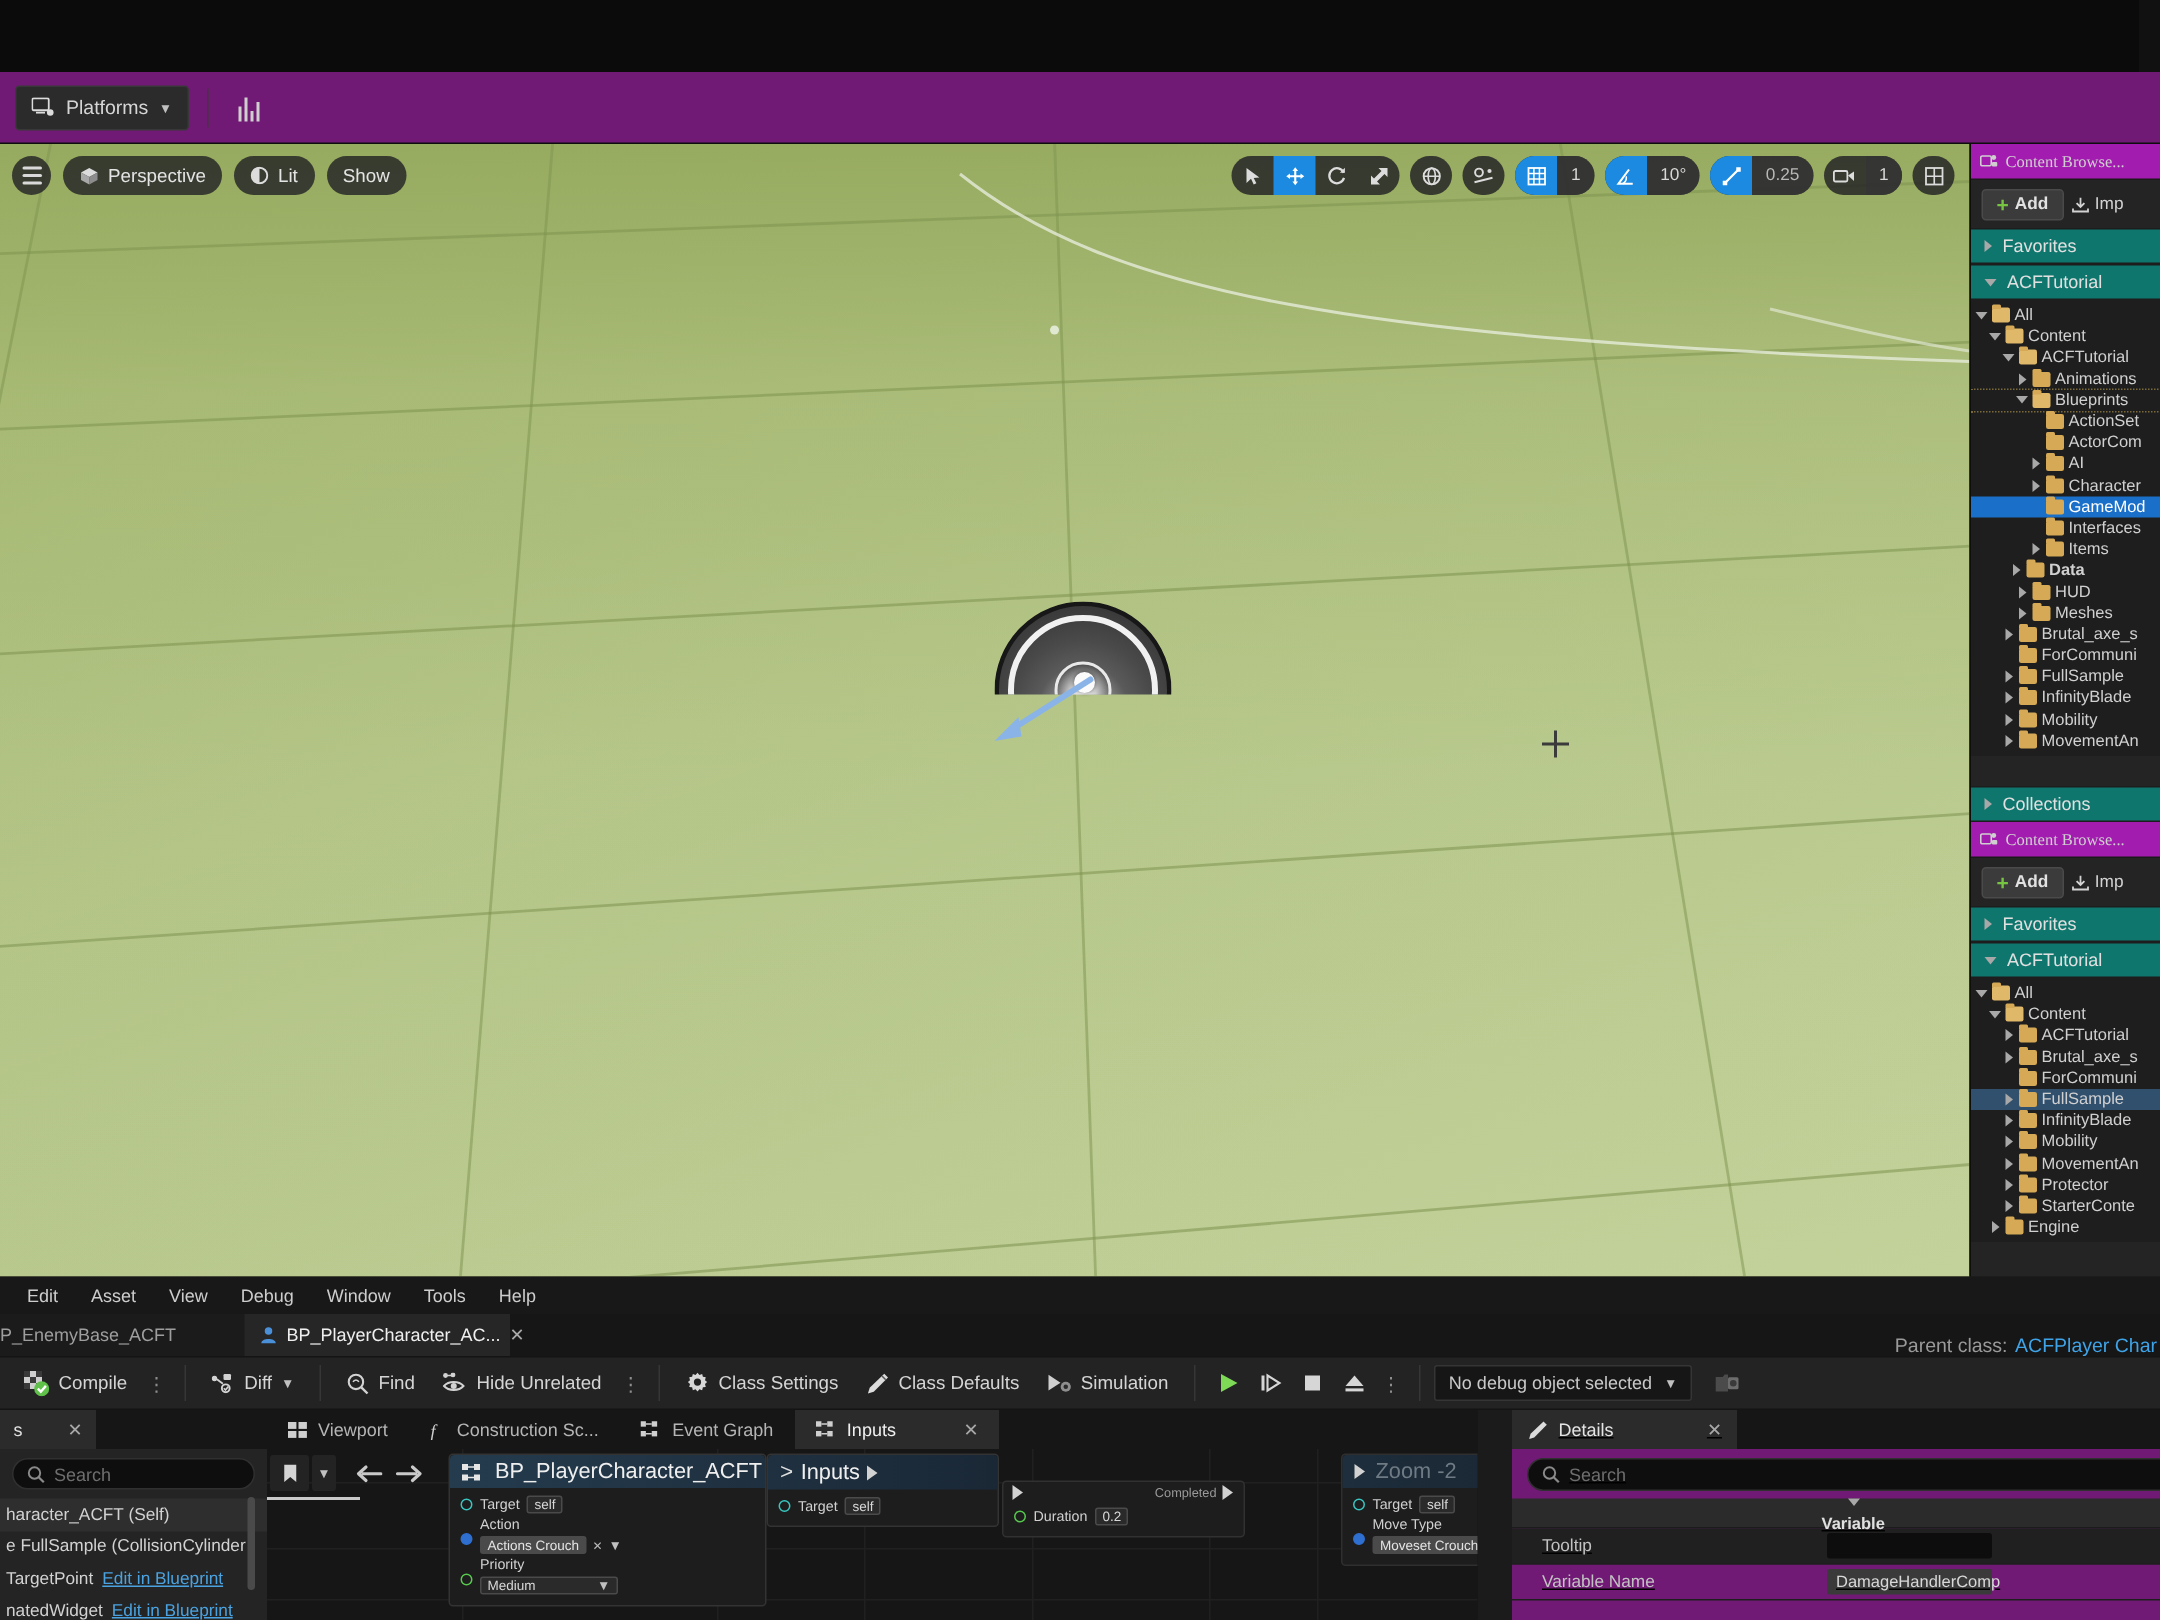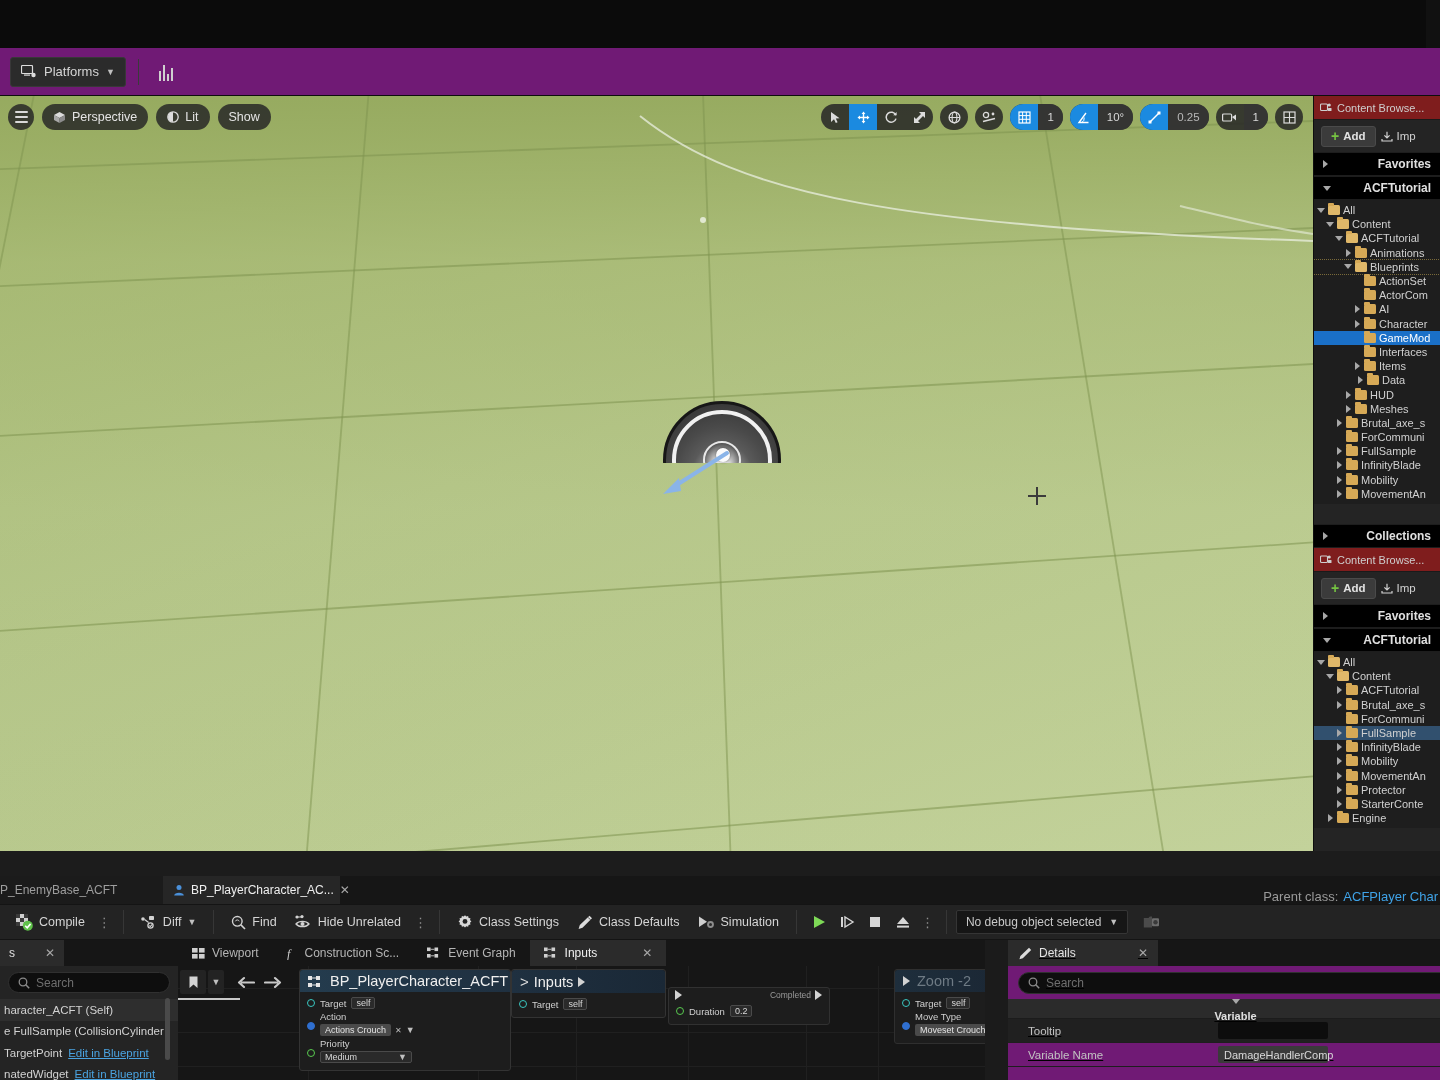--- a/index.html
+++ b/index.html
@@ -120,41 +120,40 @@
 
   
   .rpanel {
     position: absolute; right: 0; width: 127px; background: #242424;
     border-left: 1px solid #0e0e0e;
   }
   #cb1 { top: 96px; height: 452px; }
   #cb2 { top: 548px; height: 303px; }
 
   .cb-tab {
-    height: 24px; background: #7f1d1d; display: flex; align-items: center; gap: 5px;
+    height: 24px; background: #a21caf; display: flex; align-items: center; gap: 5px;
     padding: 0 6px; color: #cfcfcf; font-size: 11px; border-bottom: 1px solid #1a1a1a;
-    white-space: nowrap; overflow: hidden;
+    white-space: nowrap; overflow: hidden; font-family: Liberation Serif, serif;
   }
   .cb-toolbar { height: 32px; display: flex; align-items: center; gap: 5px; padding: 0 7px; }
   .cb-add {
     display: flex; align-items: center; gap: 4px; height: 21px; padding: 0 9px;
     background: #3b3b3b; border: 1px solid #4a4a4a; border-radius: 3px;
     color: #e2e2e2; font-size: 11.5px; font-weight: bold;
   }
   .cb-add .plus { color: #76c442; font-size: 14px; line-height: 1; }
   .cb-import {
     display: flex; align-items: center; gap: 4px; height: 21px;
     color: #d2d2d2; font-size: 11.5px; white-space: nowrap;
   }
   .cb-section {
     height: 24px; display: flex; align-items: center; gap: 7px; padding: 0 9px;
-    color: #e0e0e0; font-size: 12px; font-weight: bold;
+    color: #e0e0e0; font-size: 12px; font-weight: normal;
     border-top: 1px solid #1d1d1d; border-bottom: 1px solid #1d1d1d;
-    background: #000000;
-    justify-content: space-between;
+    background: #0f766e;
   }
   .tri { width: 0; height: 0; border-style: solid; }
   .tri-r { border-width: 4px 0 4px 5px; border-color: transparent transparent transparent #a8a8a8; }
   .tri-d { border-width: 5px 4px 0 4px; border-color: #a8a8a8 transparent transparent transparent; }
   .cb-tree { background: #1e1e1e; padding: 3px 0; overflow: hidden; }
   .tn {
     height: 14.2px; display: flex; align-items: center; gap: 3px;
     color: #d0d0d0; font-size: 11px; white-space: nowrap;
   }
   .tn.sel { background: #1a70c8; color: #fff; }
@@ -610,21 +609,21 @@
           <span class="fold"></span>
           <span>Interfaces</span>
         </div>
         <div class="tn" style="padding-left: 39px;">
           <span class="ar">
             <span class="tri tri-r"></span>
           </span>
           <span class="fold"></span>
           <span>Items</span>
         </div>
-        <div class="tn" style="padding-left: 42px;">
+        <div class="tn" style="padding-left: 26px; font-weight: bold;">
           <span class="ar">
             <span class="tri tri-r"></span>
           </span>
           <span class="fold"></span>
           <span>Data</span>
         </div>
         <div class="tn" style="padding-left: 30px;">
           <span class="ar">
             <span class="tri tri-r"></span>
           </span>
@@ -798,20 +797,29 @@
         <div class="tn" style="padding-left: 12px;">
           <span class="ar">
             <span class="tri tri-r"></span>
           </span>
           <span class="fold"></span>
           <span>Engine</span>
         </div>
       </div>
   </div>
 
+  <div class="menubar" id="menubar">
+      <span>Edit</span>
+      <span>Asset</span>
+      <span>View</span>
+      <span>Debug</span>
+      <span>Window</span>
+      <span>Tools</span>
+      <span>Help</span>
+    </div>
 
   <div class="tabrow">
     <div class="ed-tab inactive" style="left:-18px;width:192px">
       <span>BP_EnemyBase_ACFT</span>
     </div>
     <div class="ed-tab active" style="left:163px;width:177px">
       <span class="ico">
         <svg width="12" height="12" viewBox="0 0 12 12">
             <circle cx="6" cy="3.4" r="2.5" fill="#4a90d9"></circle>
             <path d="M1.2 11.5 C1.2 7.8 10.8 7.8 10.8 11.5 Z" fill="#4a90d9"></path>

